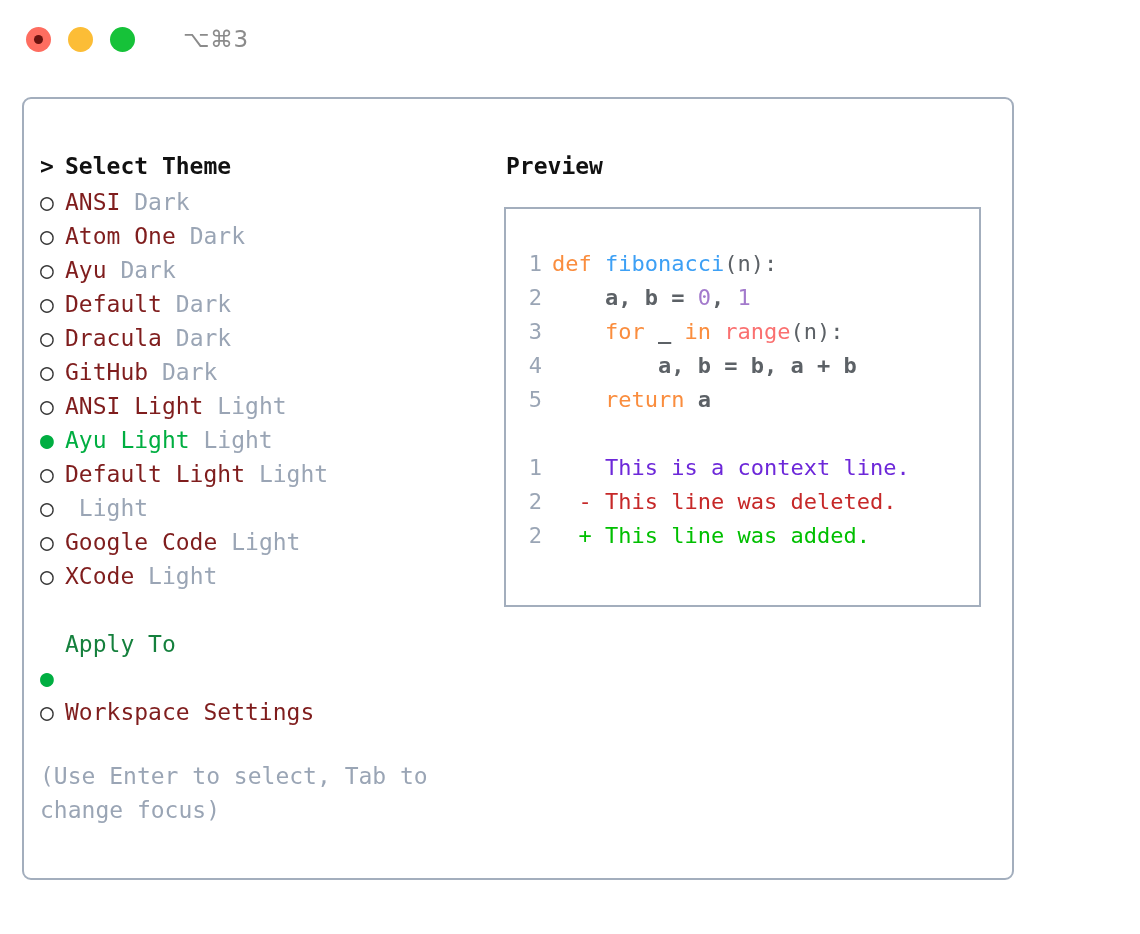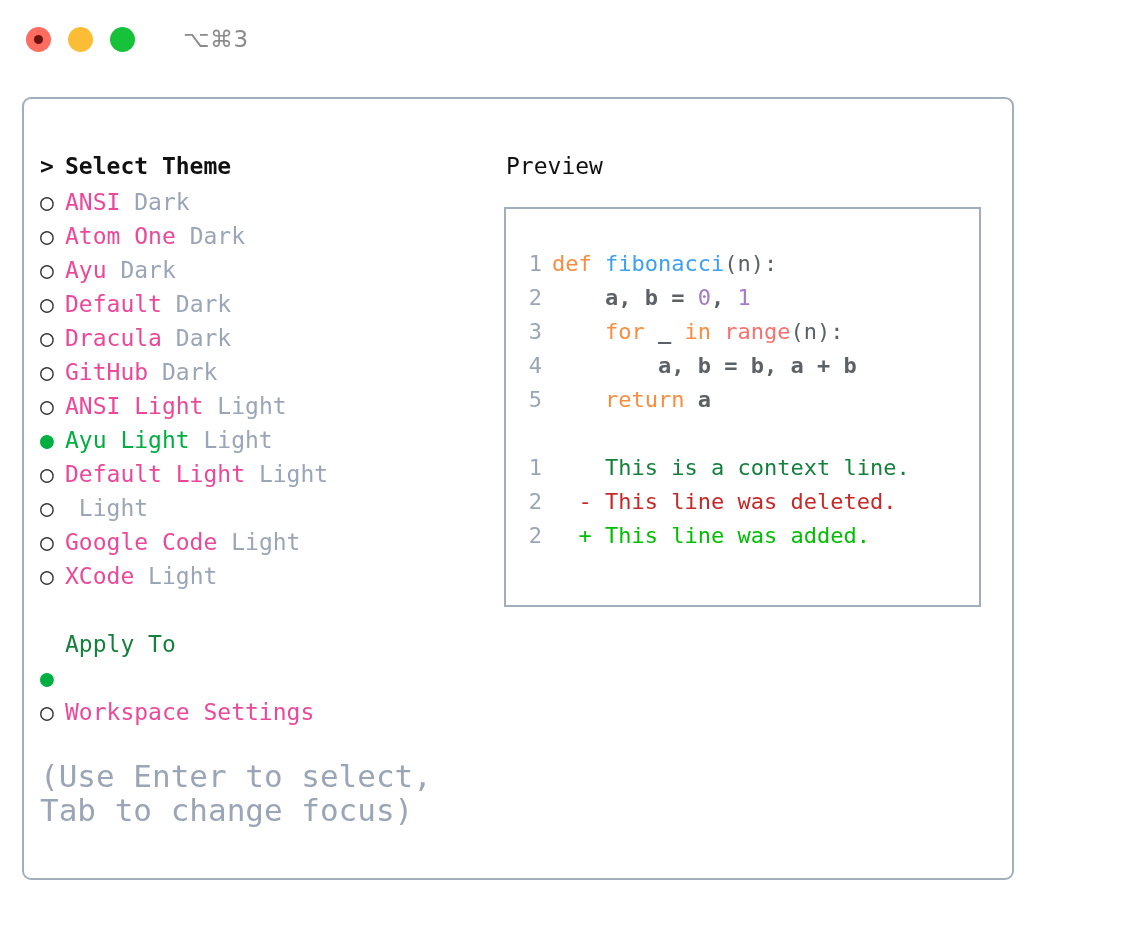--- a/index.html
+++ b/index.html
@@ -112,50 +112,50 @@
   .marker {
     width: 25px;
     flex: 0 0 25px;
     text-align: left;
     font-size: 23px;
   }
   .marker-dim   { color: #3b3b3b; }
   .marker-sel   { color: #00ae41; }
   .marker-blank { color: transparent; }
 
-  .label-normal   { color: #ec4899; text-align: right; }
+  .label-normal   { color: #7f1d1d; text-align: right; }
   .label-selected { color: #00ae41; }
   .label-suffix   { color: #9aa5b5; }
 
   .header-row {
     font-weight: bold;
     color: #111111;
     margin-bottom: 2px;
   }
   .header-row .marker { font-weight: bold; color: #111111; }
 
   .section-heading {
     color: #15803d;
   }
 
   .spacer-row { height: 34px; }
 
   #hint {
     margin-top: 30px;
-    font-size: 31px;
+    font-size: 23px;
     line-height: 34px;
     color: #9aa5b5;
     width: 420px;
   }
 
   
   #preview-title {
     font-size: 23px;
     line-height: 34px;
-    font-weight: normal;
+    font-weight: bold;
     color: #111111;
     margin-left: 2px;
     margin-bottom: 24px;
   }
   #preview-box {
     width: 477px;
     height: 400px;
     border: 2px solid #a3aebd;
     background: #ffffff;
     box-sizing: border-box;
@@ -176,21 +176,21 @@
   }
   .code-blank { height: 34px; }
 
   .tok-kw      { color: #fa8d3e; }
   .tok-fn      { color: #3da0f5; }
   .tok-builtin { color: #fa7070; }
   .tok-num     { color: #a37acc; }
   .tok-plain   { color: #5c6166; font-weight: bold; }
   .tok-punct   { color: #5c6166; }
 
-  .diff-context { color: #15803d; }
+  .diff-context { color: #6d28d9; }
   .diff-del     { color: #c62828; }
   .diff-add     { color: #00bf00; }
 </style>
 </head>
 <body>
 
 <div id="window">
 
   <div id="titlebar">
     <div id="traffic-lights">

